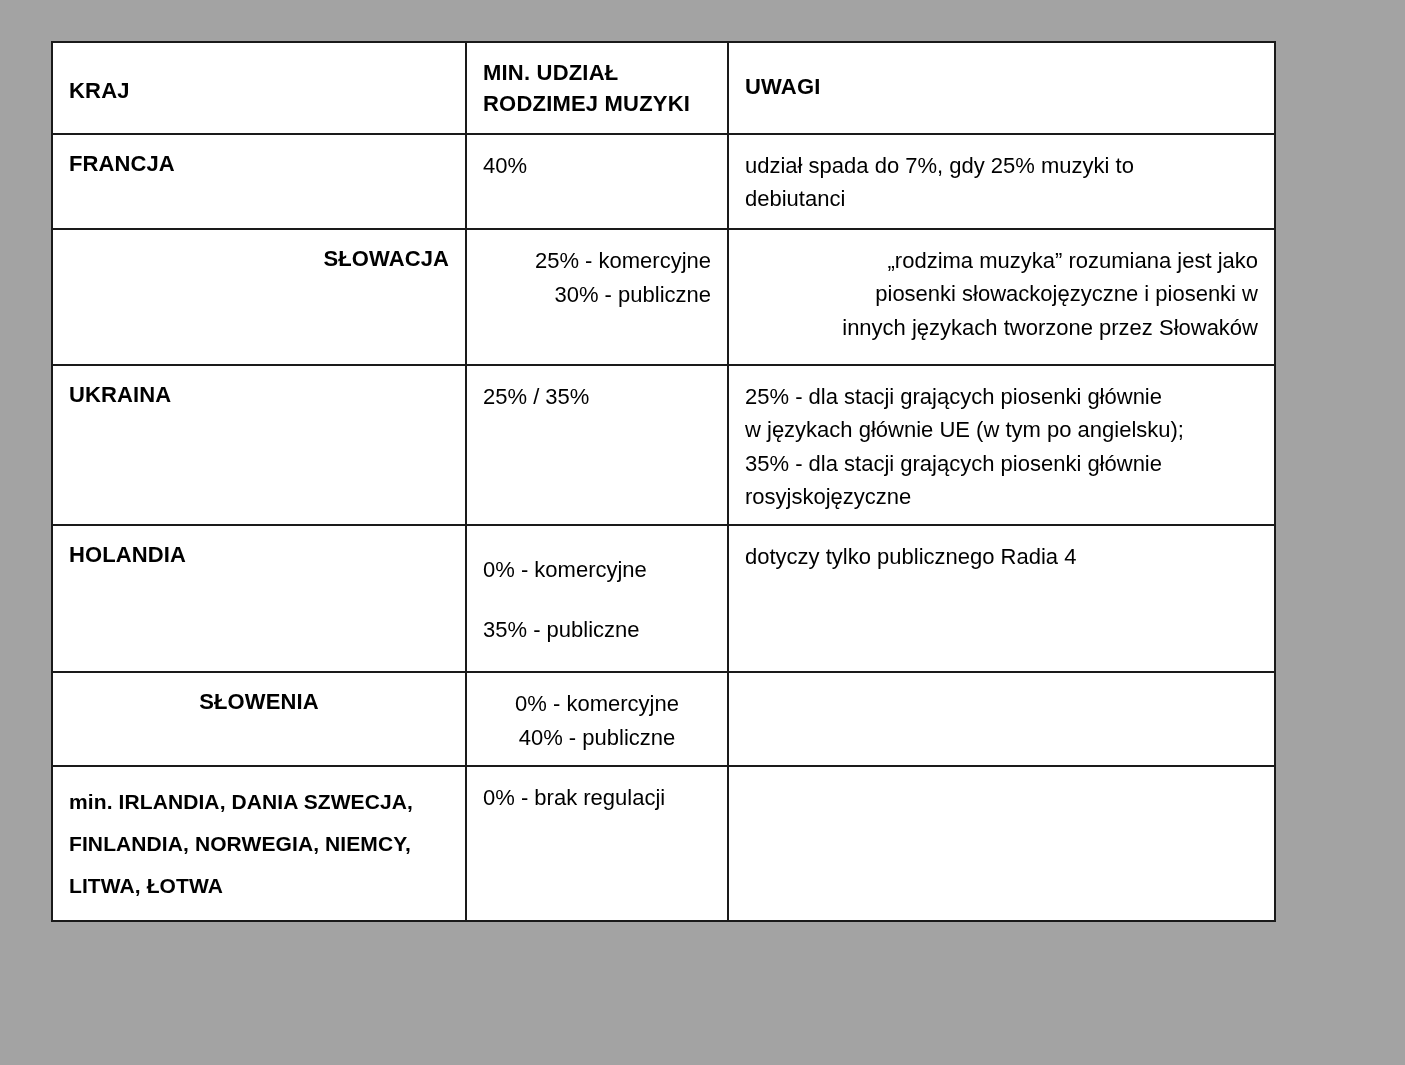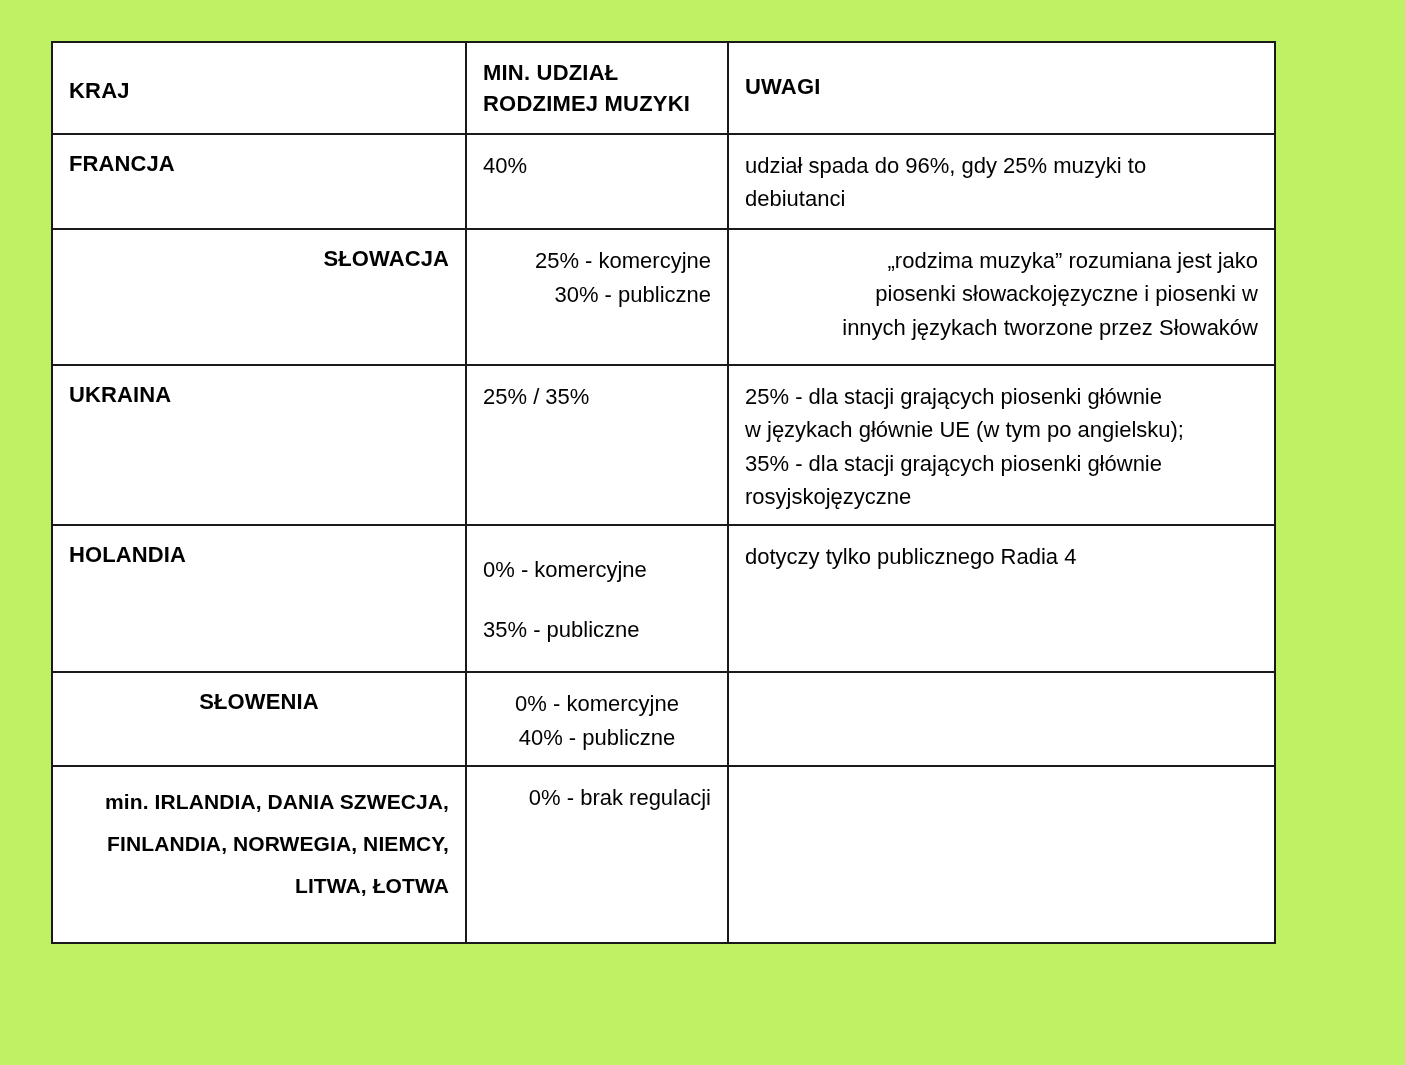--- a/index.html
+++ b/index.html
@@ -14,21 +14,21 @@
     font-family: "Liberation Sans", "DejaVu Sans", sans-serif;
     color: #000000;
     -webkit-font-smoothing: antialiased;
     overflow: hidden;
   }
 
   .page {
     position: relative;
     width: 1405px;
     height: 1065px;
-    background: #bef264;
+    background: #a3a3a3;
   }
 
   .regulation-table {
     position: absolute;
     left: 51px;
     top: 41px;
     width: 1223px;
     border-collapse: collapse;
     table-layout: fixed;
     background: #ffffff;
@@ -89,21 +89,21 @@
   .line { display: block; white-space: pre-wrap; }
 
   
   tr.r-francja    td { height: 95px;  box-sizing: border-box; }
   tr.r-wegry      td { height: 55px;  box-sizing: border-box; }
   tr.r-portugalia td { height: 62px;  box-sizing: border-box; }
   tr.r-slowacja   td { height: 136px; box-sizing: border-box; text-align: right; }
   tr.r-ukraina    td { height: 120px; box-sizing: border-box; }
   tr.r-holandia   td { height: 111px; box-sizing: border-box; }
   tr.r-slowenia   td { height: 93px;  box-sizing: border-box; text-align: center; }
-  tr.r-pozostale  td { height: 177px; box-sizing: border-box; text-align: right; }
+  tr.r-pozostale  td { height: 155px; box-sizing: border-box; }
 </style>
 </head>
 <body>
 
 <div class="page">
 
   <table class="regulation-table">
     <colgroup>
       <col class="c-country">
       <col class="c-share">
@@ -128,21 +128,21 @@
     <tbody>
 
       <tr class="r-francja">
         <td class="cell-country">
           <span class="line">FRANCJA</span>
         </td>
         <td class="cell-share">
           <span class="line">40%</span>
         </td>
         <td class="cell-notes">
-          <span class="line">udział spada do 96%, gdy 25% muzyki to</span>
+          <span class="line">udział spada do 7%, gdy 25% muzyki to</span>
           <span class="line">debiutanci</span>
         </td>
       </tr>
 
 
 
       <tr class="r-slowacja">
         <td class="cell-country">
           <span class="line">SŁOWACJA</span>
         </td>

